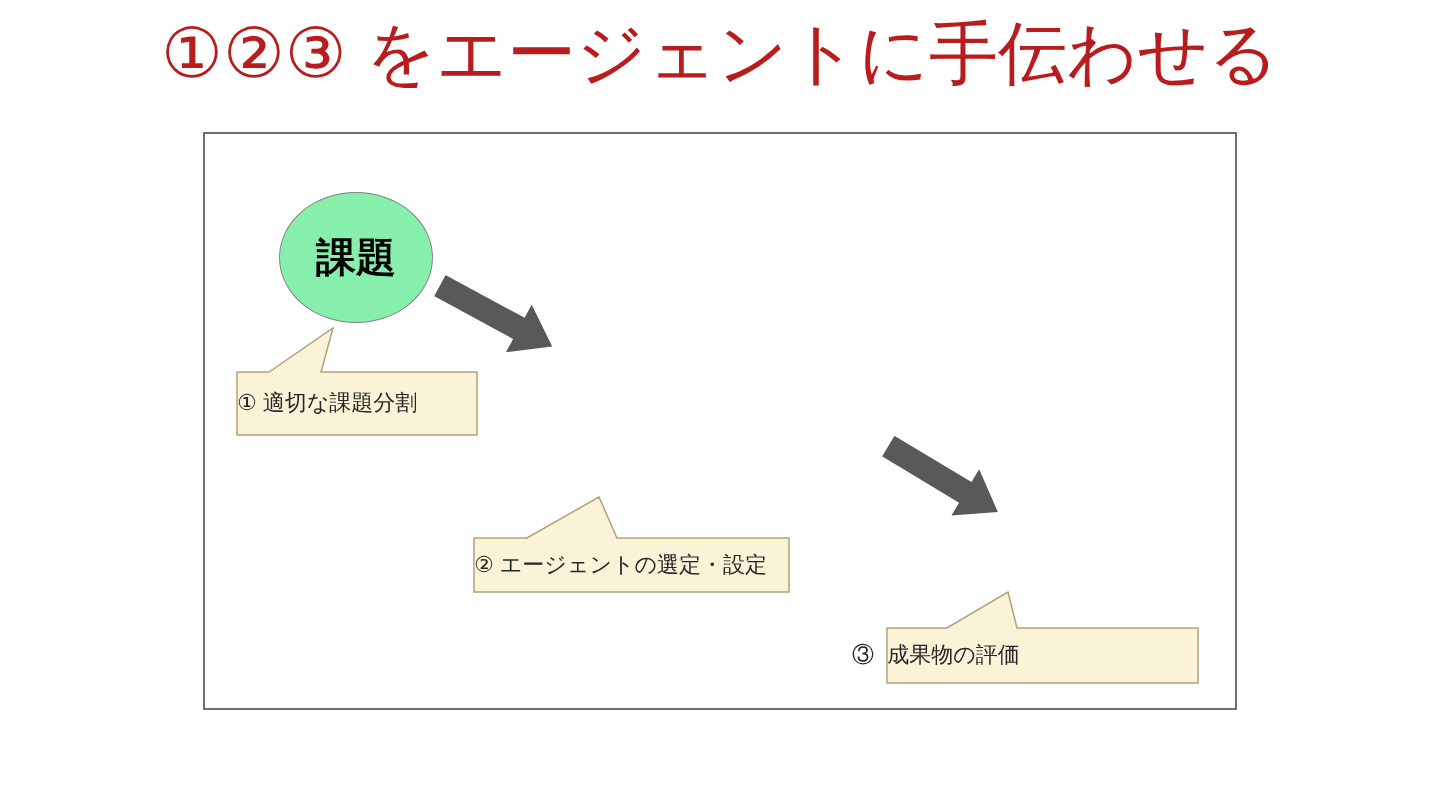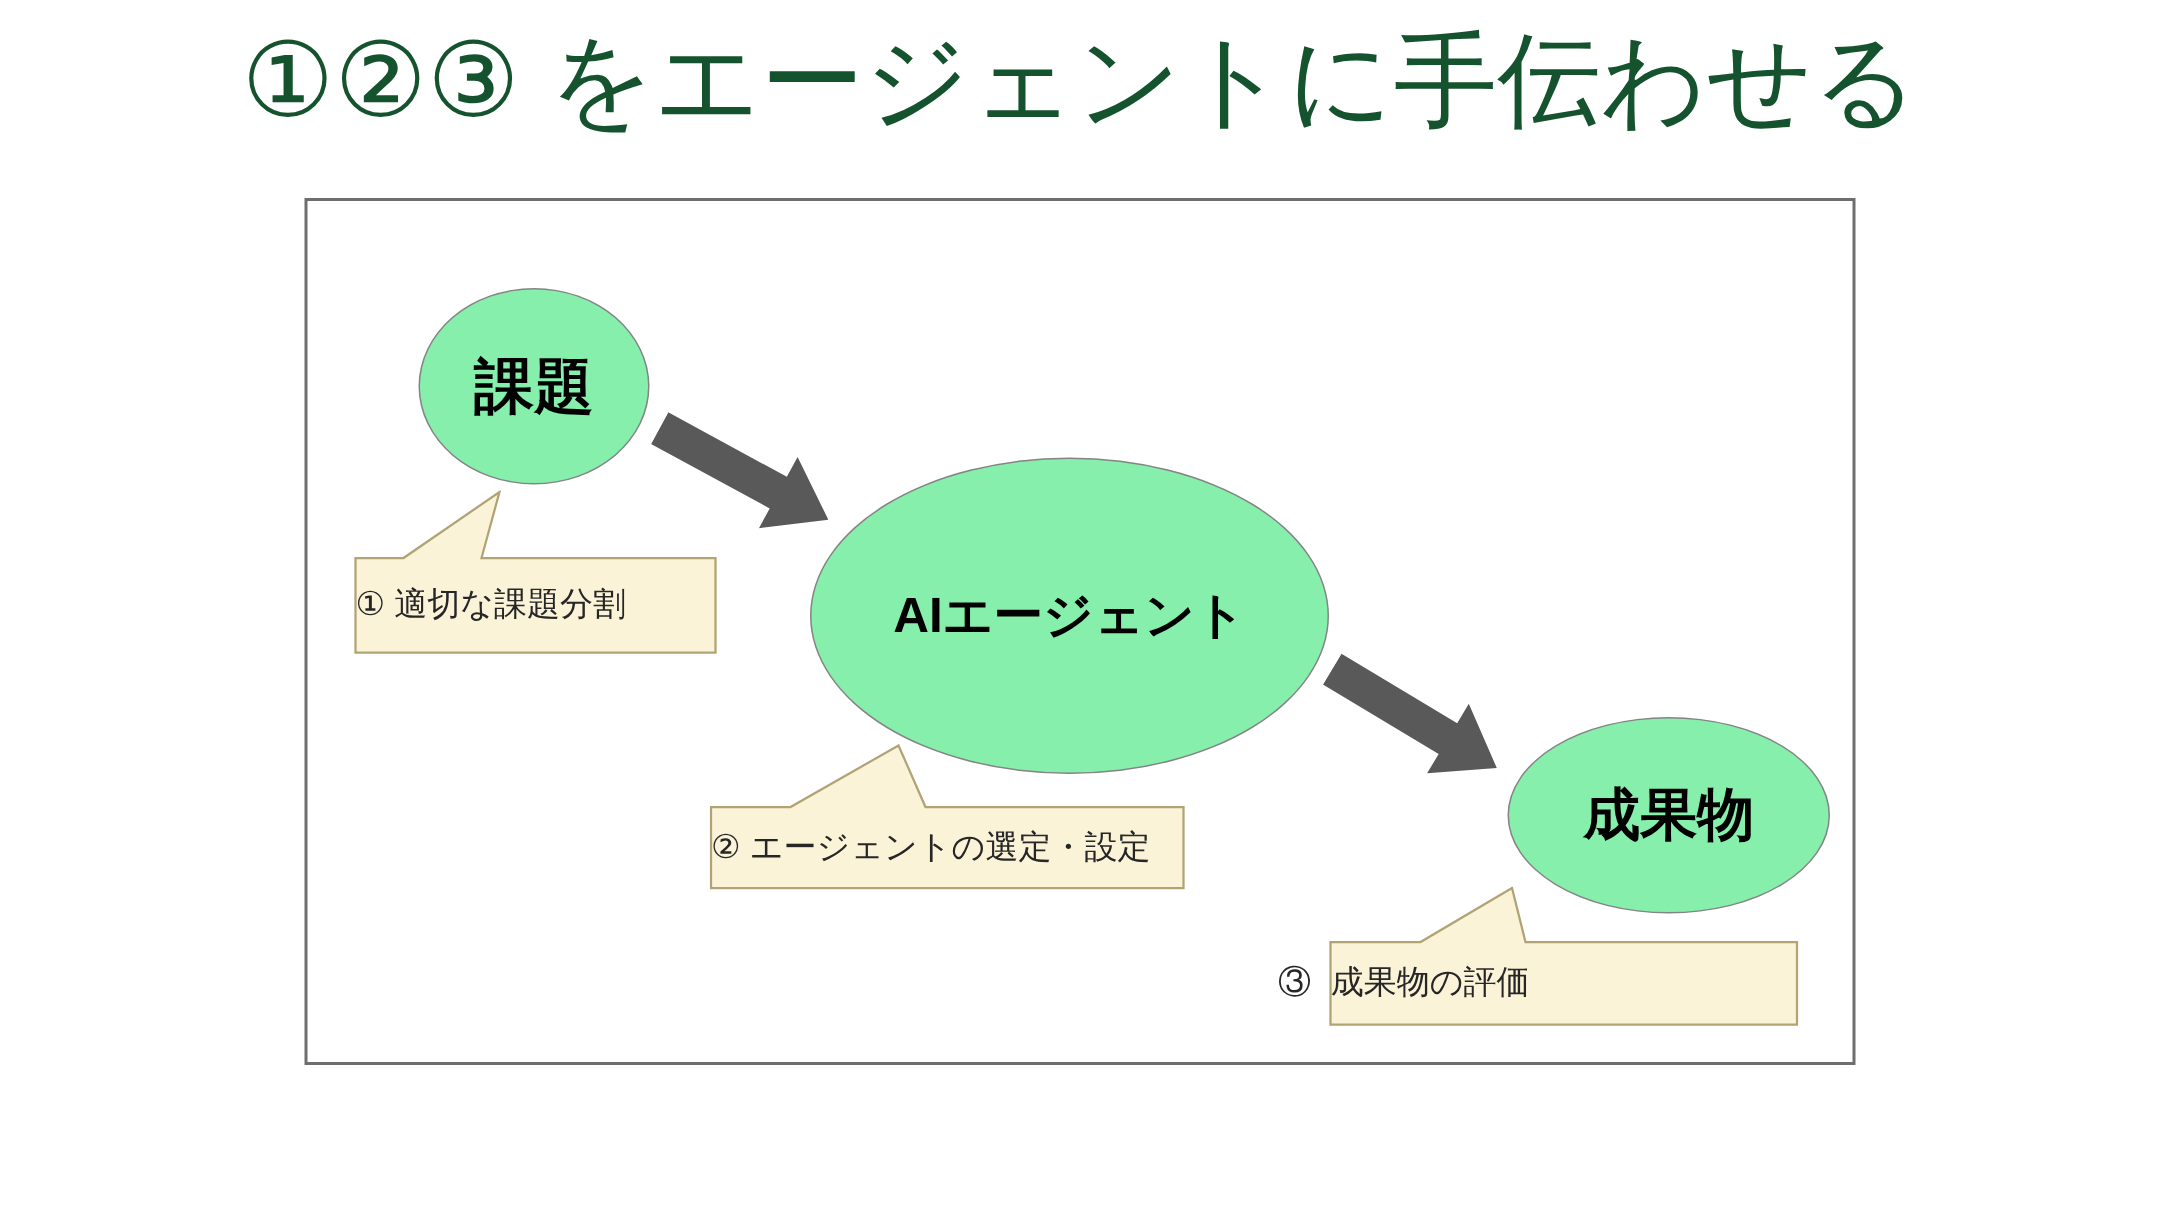--- a/index.html
+++ b/index.html
@@ -14,21 +14,21 @@
   .title {
     position: absolute;
     left: 0;
     top: 2px;
     width: 1440px;
     height: 104px;
     line-height: 104px;
     text-align: center;
     font-size: 69px;
     font-weight: 400;
-    color: #14532d;
+    color: #b91c1c;
     margin: 0;
     white-space: nowrap;
   }
   .frame {
     position: absolute;
     left: 203px;
     top: 132px;
     width: 1034px;
     height: 578px;
     border: 2px solid #6e6e6e;
@@ -94,33 +94,27 @@
   <div class="node node-task">
     <span>課題</span>
   </div>
 
   <div class="arrow arrow-1">
     <svg width="128" height="54" viewBox="0 0 128 54">
       <polygon points="0,15 90,15 90,0 128,27 90,54 90,39 0,39"></polygon>
     </svg>
   </div>
 
-  <div class="node node-agent">
-    <span>AIエージェント</span>
-  </div>
 
   <div class="arrow arrow-2">
     <svg width="128" height="54" viewBox="0 0 128 54">
       <polygon points="0,15 90,15 90,0 128,27 90,54 90,39 0,39"></polygon>
     </svg>
   </div>
 
-  <div class="node node-deliverable">
-    <span>成果物</span>
-  </div>
 
   <svg class="callout-shape callout-1-shape" width="243" height="110" viewBox="0 0 243 110">
     <path d="M1,45 H33 L97,1 L85,45 H241 V108 H1 Z"></path>
   </svg>
   <div class="callout-text callout-1-text">
     <span>① 適切な課題分割</span>
   </div>
 
   <svg class="callout-shape callout-2-shape" width="318" height="98" viewBox="0 0 318 98">
     <path d="M1,42 H54 L126,1 L144,42 H316 V96 H1 Z"></path>

